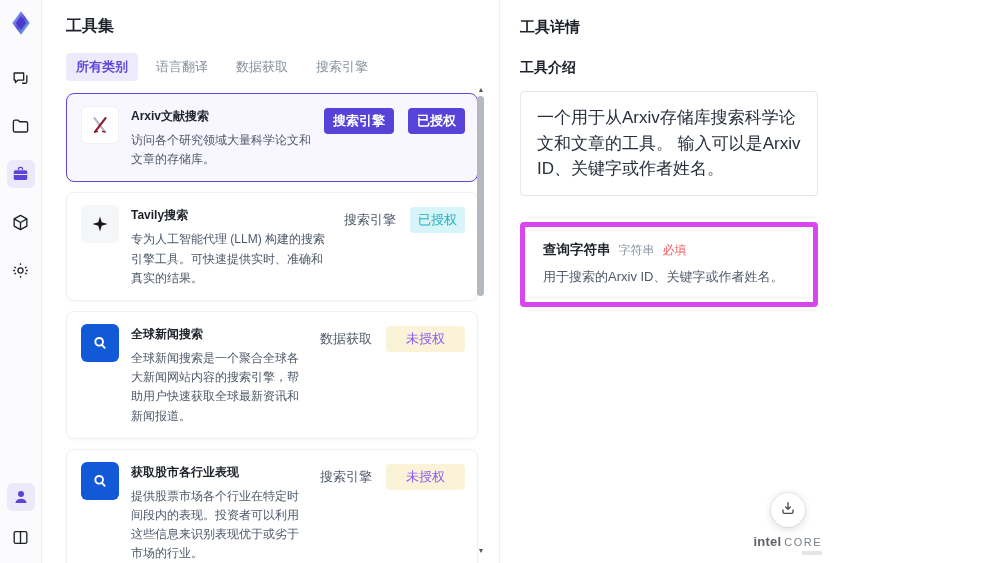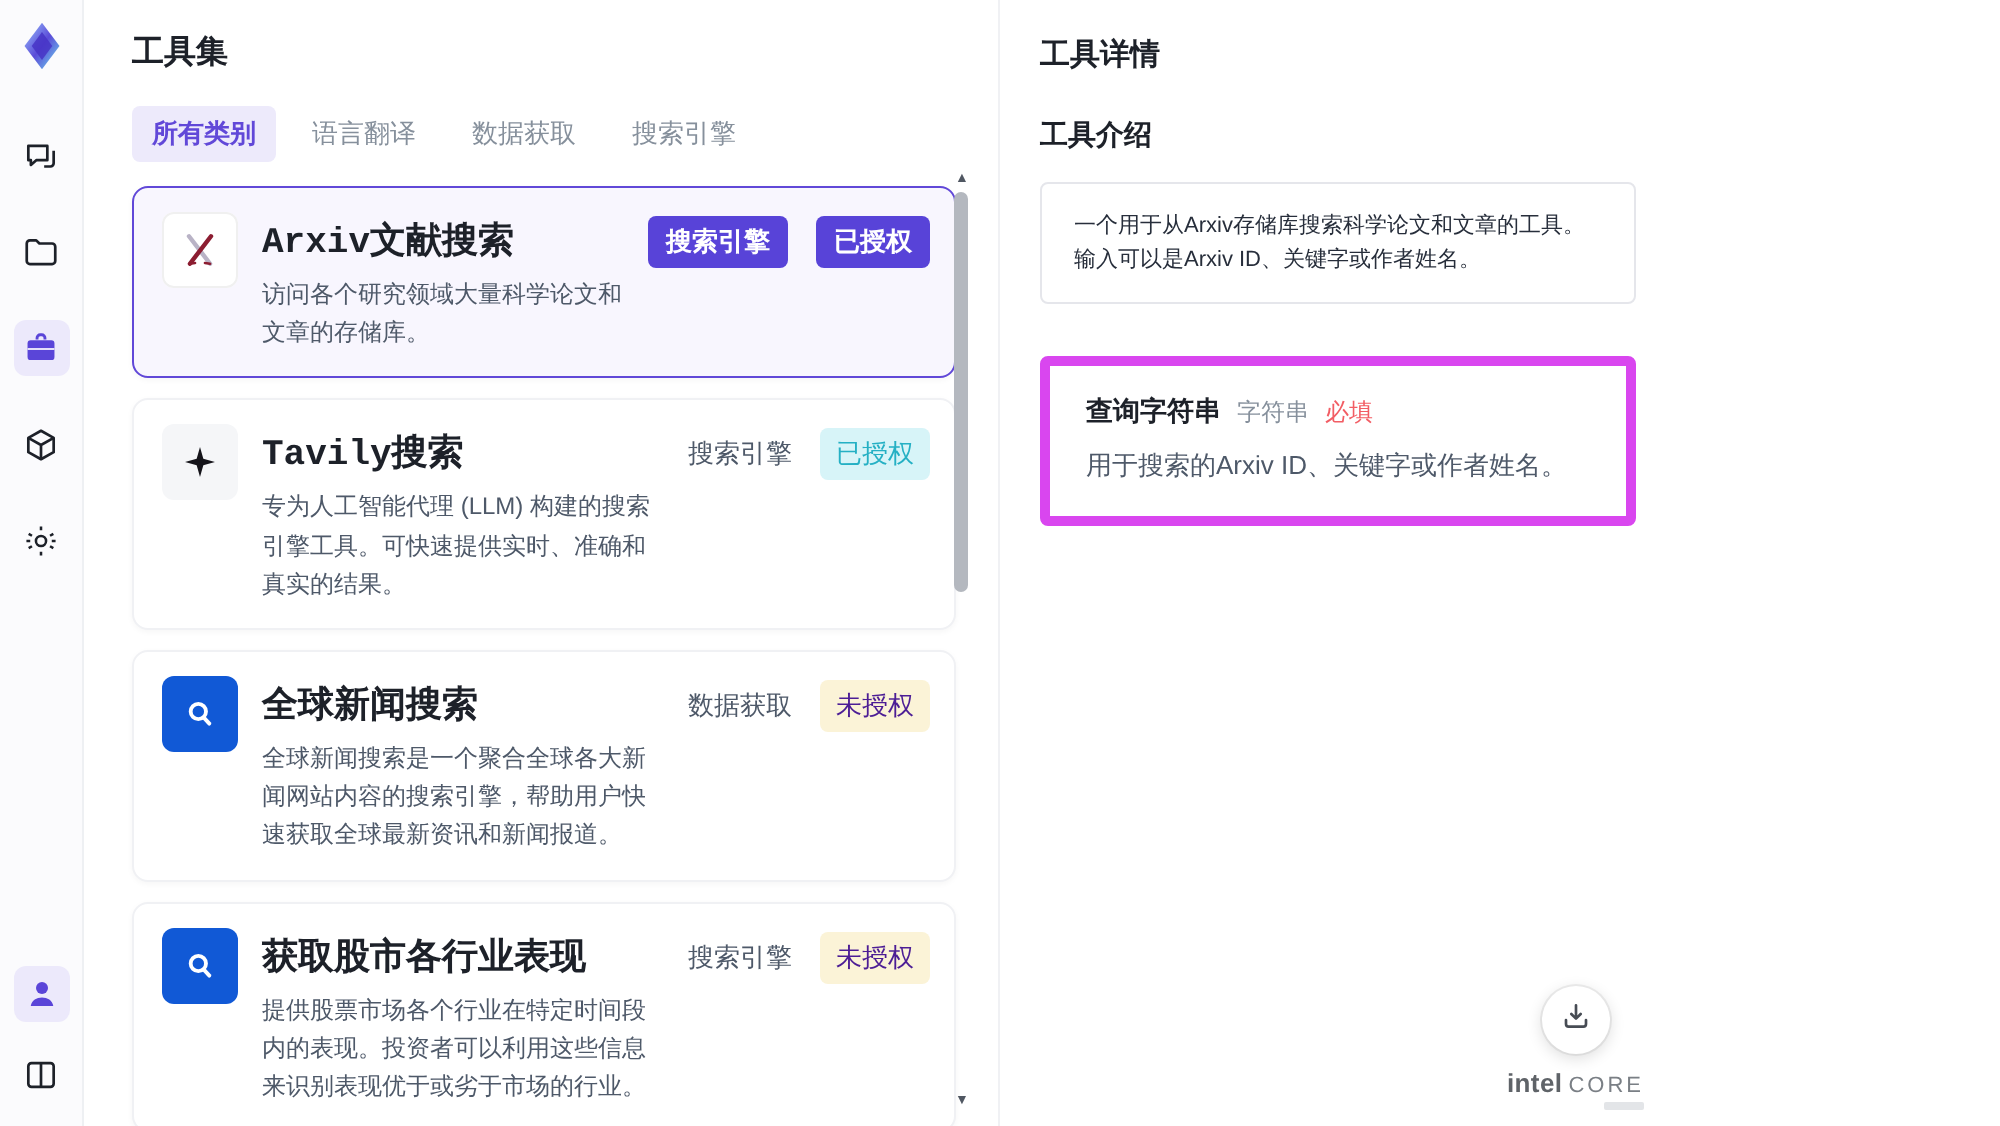--- a/index.html
+++ b/index.html
@@ -28,42 +28,42 @@
 
   .cards { width:412px; display:flex; flex-direction:column; gap:10px; }
   .card { background:#fff; border:1px solid #f0f1f4; border-radius:8px; padding:12px 12px 12px 14px;
     display:flex; gap:12px; box-shadow:0 1px 3px rgba(0,0,0,.04); cursor:pointer; }
   .card.selected { border:1.5px solid #6148d8; background:#f8f6fe; }
   .tool-icon { width:38px; height:38px; flex:none; border-radius:6px; display:grid; place-items:center; }
   .tool-icon.tile-white { background:#fff; box-shadow:0 0 0 1px #f0f0f0 inset; }
   .tool-icon.tile-gray  { background:#f5f6f8; }
   .tool-icon.tile-blue  { background:#1159d6; }
   .card-main { flex:1; min-width:0; }
-  .tool-name { font-size:18px; font-weight:bold; margin:2px 0 6px;font-family:Liberation Mono, monospace; }
+  .tool-name { font-size:12px; font-weight:bold; margin:2px 0 6px; }
   .tool-desc { font-size:12px; color:#4e5969; line-height:1.6; }
   .card-badges { flex:none; display:flex; gap:14px; align-items:flex-start; padding-top:2px; }
   .badge { font-size:13px; border-radius:4px; white-space:nowrap; }
   .badge.solid-purple { background:#5843d8; color:#fff; padding:4px 9px; font-weight:bold; }
   .badge.plain { color:#4e5969; padding:4px 0; }
   .badge.cyan   { background:#d7f4f8; color:#25b0c4; padding:4px 8px; }
-  .badge.yellow { background:#fbf3d7; color:#4c1d95; padding:4px 8px; }
+  .badge.yellow { background:#fbf3d7; color:#8b5cf6; padding:4px 20px; }
 
   
   .scrollbar { position:absolute; top:86px; bottom:8px; right:13px; width:10px; }
   .scroll-arrow { position:absolute; left:0; width:10px; height:8px; font-size:7px; line-height:8px;
     text-align:center; color:#505762; }
   .scroll-arrow.up { top:0; } .scroll-arrow.down { bottom:0; }
   .scroll-thumb { position:absolute; top:10px; left:1px; width:7px; height:200px;
     background:#b4b8bf; border-radius:4px; }
 
   
   .detail-panel { flex:1; padding:18px 22px 0 20px; position:relative; background:#fff; }
   .detail-title { font-size:15px; font-weight:bold; margin-bottom:22px; }
   .section-heading { font-size:14px; font-weight:bold; margin-bottom:14px; }
-  .intro-box { border:1px solid #e5e6eb; border-radius:4px; padding:13px 16px; font-size:11px;
+  .intro-box { border:1px solid #e5e6eb; border-radius:4px; padding:13px 16px; font-size:17px;
     color:#272e3b; margin-bottom:26px; line-height:1.5; }
   .param-card { border:5px solid #d946ef; border-radius:4px; padding:14px 18px 16px; }
   .param-head { display:flex; align-items:baseline; gap:8px; margin-bottom:9px; }
   .param-name { font-size:13.5px; font-weight:bold; }
   .param-type { font-size:12px; color:#86909c; }
   .param-required { font-size:12px; color:#f25d64; }
   .param-desc { font-size:13px; color:#4e5969; }
 
   
   .float-footer { position:absolute; right:18px; bottom:8px; display:flex; flex-direction:column;

